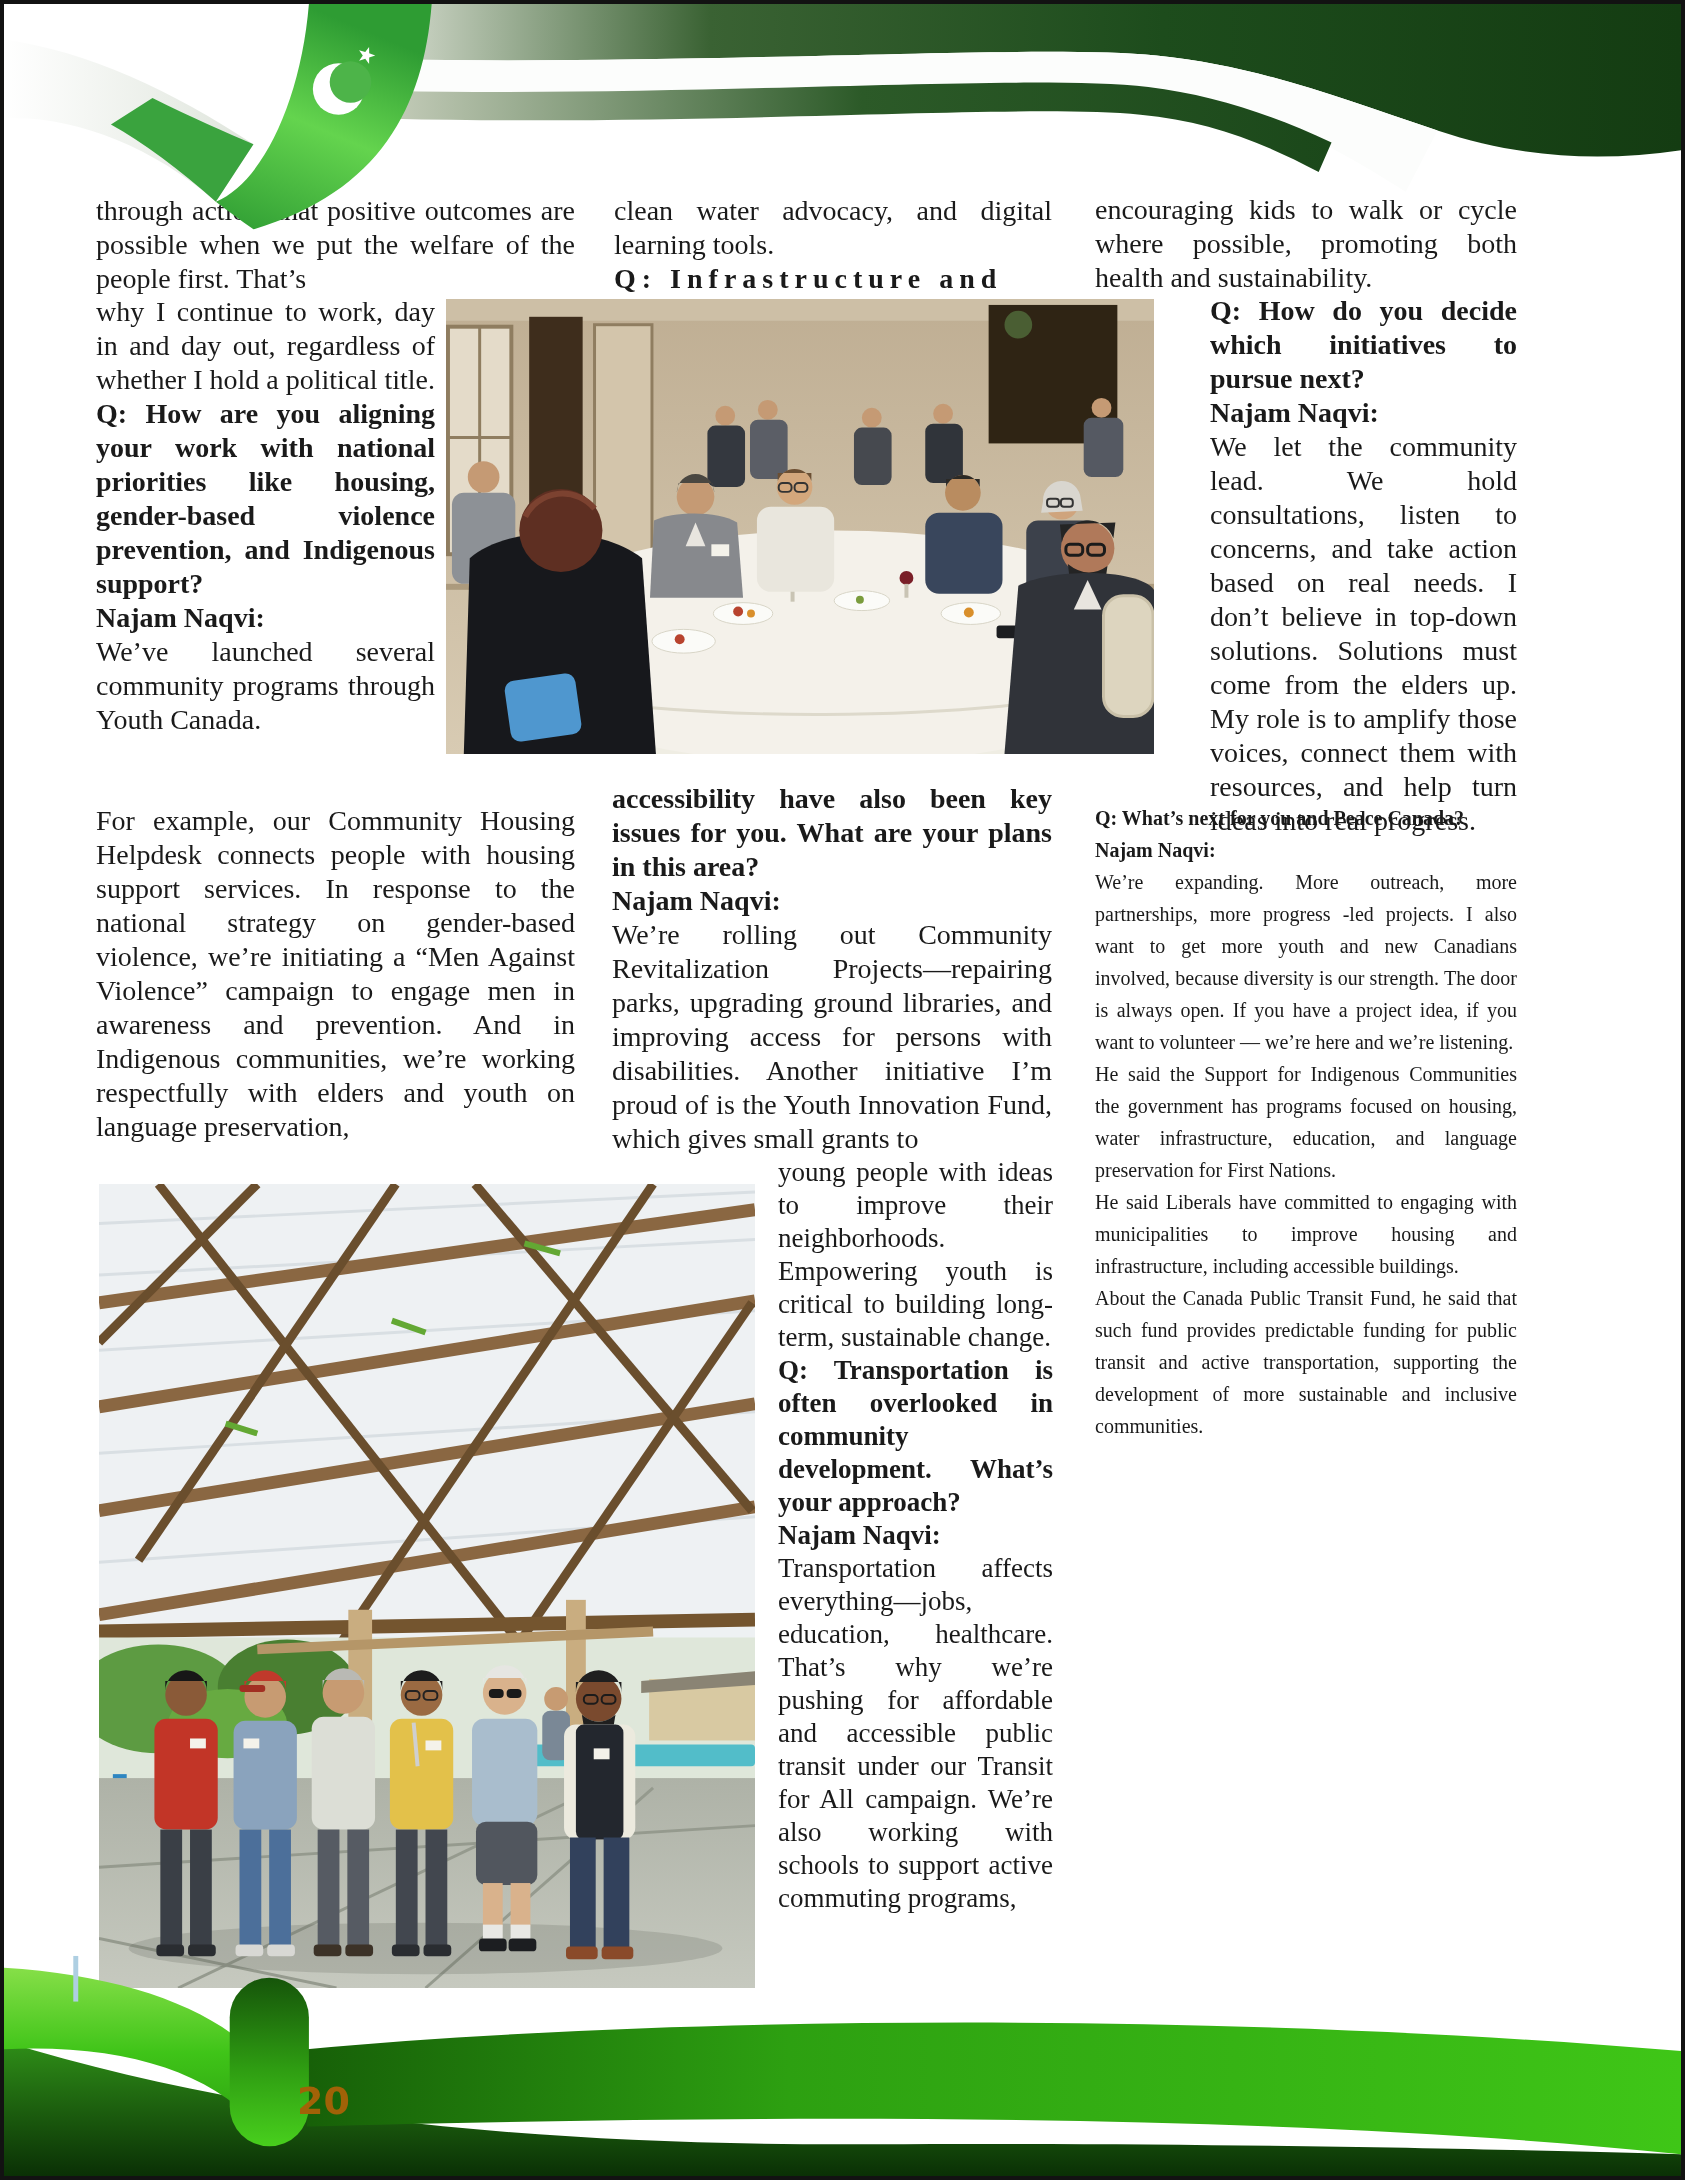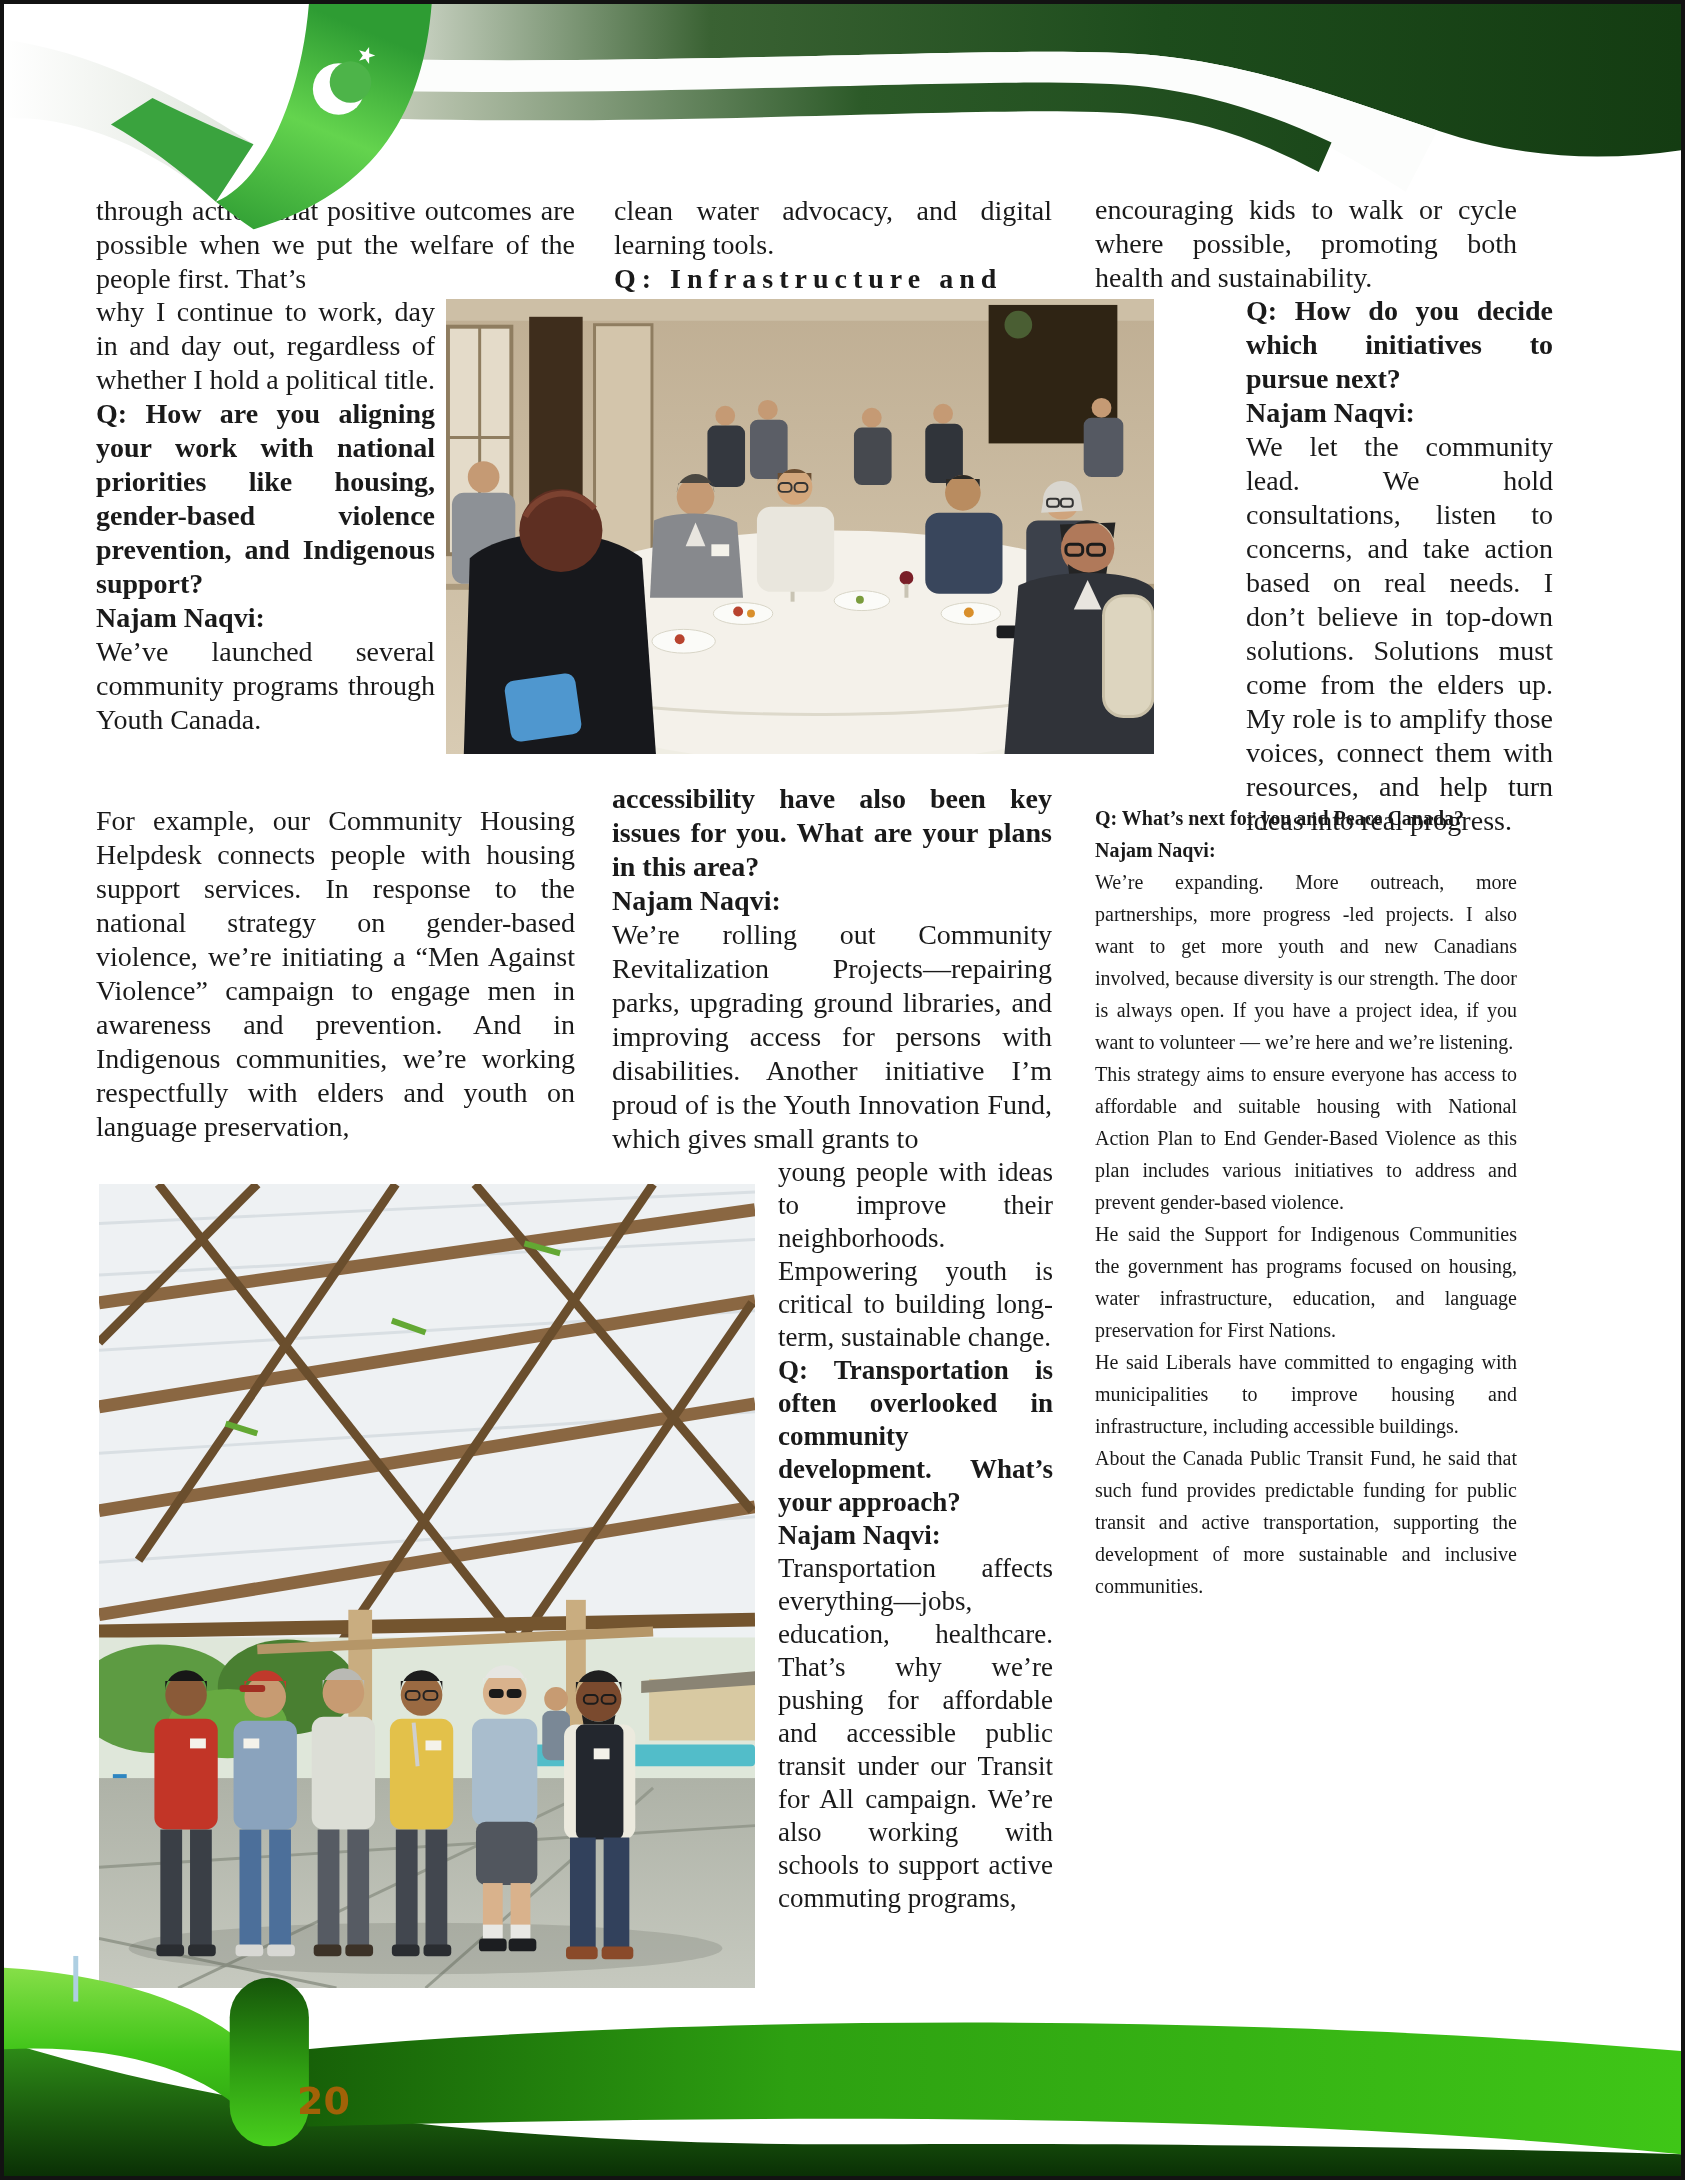--- a/index.html
+++ b/index.html
@@ -14,21 +14,21 @@
   
   .c1a{left:92px;top:190px;width:479px;font-size:28px;line-height:34px;}
   .c1b{left:92px;top:291px;width:339px;font-size:28px;line-height:34px;}
   .c1c{left:92px;top:800px;width:479px;font-size:28px;line-height:34px;}
   
   .c2a{left:610px;top:190px;width:438px;font-size:28px;line-height:34px;}
   .c2b{left:608px;top:778px;width:440px;font-size:28px;line-height:34px;}
   .c2c{left:774px;top:1152px;width:275px;font-size:27px;line-height:33px;}
   
   .c3a{left:1091px;top:189px;width:422px;font-size:28px;line-height:34px;}
-  .c3b{left:1206px;top:290px;width:307px;font-size:28px;line-height:34px;margin-left:36px;}
+  .c3b{left:1206px;top:290px;width:307px;font-size:28px;line-height:34px;}
   .c3c{left:1091px;top:798px;width:422px;font-size:20px;line-height:32px;}
   .pagenum{position:absolute;left:293px;top:2075px;width:89px;
            font-family:"DejaVu Sans","Liberation Sans",sans-serif;
            font-weight:700;font-size:38px;color:#a16207;z-index:6;}
 </style>
 </head>
 <body>
 
 <div class="page">
 
@@ -359,20 +359,19 @@
   </div>
   <div class="seg c3b">
     <p class="b">Q: How do you decide which initiatives to pursue next?</p>
     <p class="b">Najam Naqvi:</p>
     <p>We let the community lead. We hold consultations, listen to concerns, and take action based on real needs. I don’t believe in top-down solutions. Solutions must come from the elders up. My role is to amplify those voices, connect them with resources, and help turn ideas into real progress.</p>
   </div>
   <div class="seg c3c">
     <p class="b">Q: What’s next for you and Peace Canada?</p>
     <p class="b">Najam Naqvi:</p>
     <p>We’re expanding. More outreach, more partnerships, more progress -led projects. I also want to get more youth and new Canadians involved, because diversity is our strength. The door is always open. If you have a project idea, if you want to volunteer — we’re here and we’re listening.</p>
-    <p>This strategy aims to ensure everyone has access to affordable and suitable housing with National Action Plan to End Gender-Based Violence as this plan includes various initiatives to address and prevent gender-based violence.</p>
     <p>He said the Support for Indigenous Communities the government has programs focused on housing, water infrastructure, education, and language preservation for First Nations.</p>
     <p>He said Liberals have committed to engaging with municipalities to improve housing and infrastructure, including accessible buildings.</p>
     <p>About the Canada Public Transit Fund, he said that such fund provides predictable funding for public transit and active transportation, supporting the development of more sustainable and inclusive communities.</p>
   </div>
 
 </div>
 
 
 </body></html>

